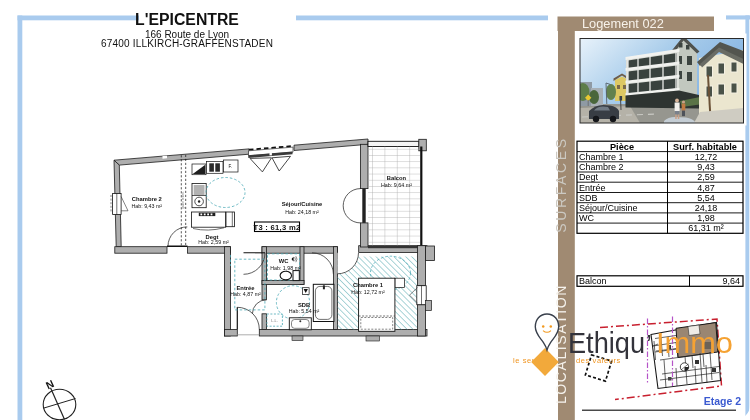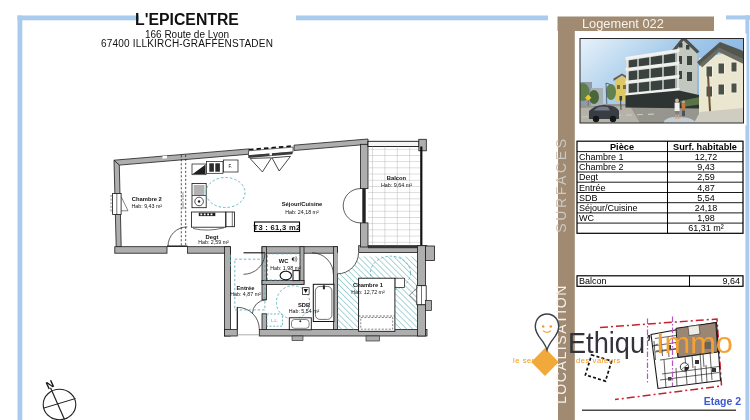--- a/index.html
+++ b/index.html
@@ -1,16 +1,16 @@
 <!DOCTYPE html>
 <html><head>
 <meta charset="utf-8">
 <style>
 html,body{margin:0;padding:0;background:#fff;}
-.page{position:relative;width:750px;height:420px;background:#fff;overflow:hidden;font-family:"Liberation Sans",sans-serif;}
+.page{position:relative;width:750px;height:420px;background:#fff;overflow:hidden;font-family:"Liberation Sans",sans-serif;border-radius:15px;}
 svg{position:absolute;left:0;top:0;}
 </style>
 </head>
 <body>
 <div class="page">
 <svg width="750" height="420" viewBox="0 0 750 420" font-family="Liberation Sans, sans-serif">
 <defs>
 <pattern id="hatch" width="4.2" height="4.2" patternUnits="userSpaceOnUse" patternTransform="rotate(-45)">
   <line x1="0" y1="0" x2="0" y2="4.2" stroke="#58aab2" stroke-width="1"></line>
 </pattern>

